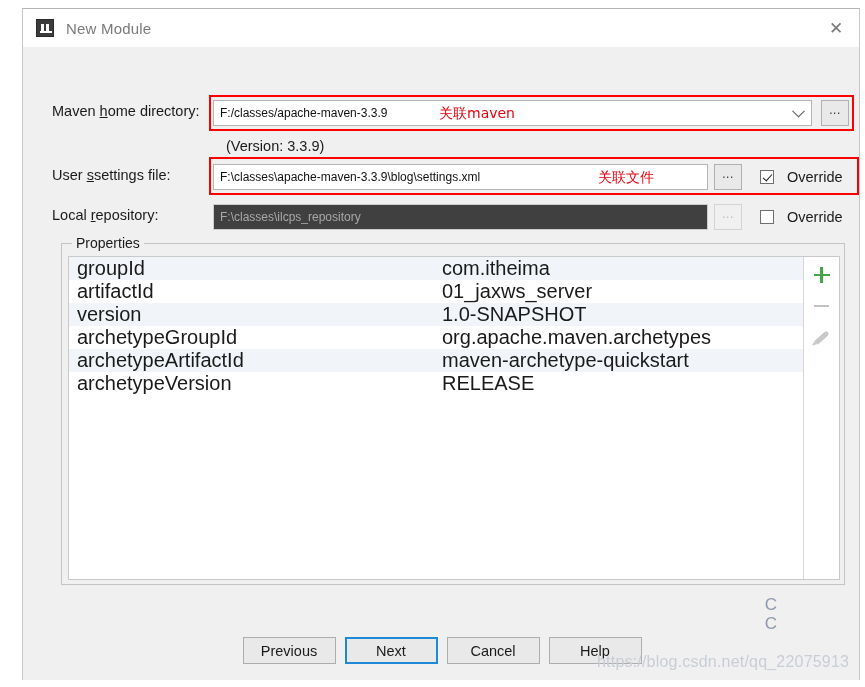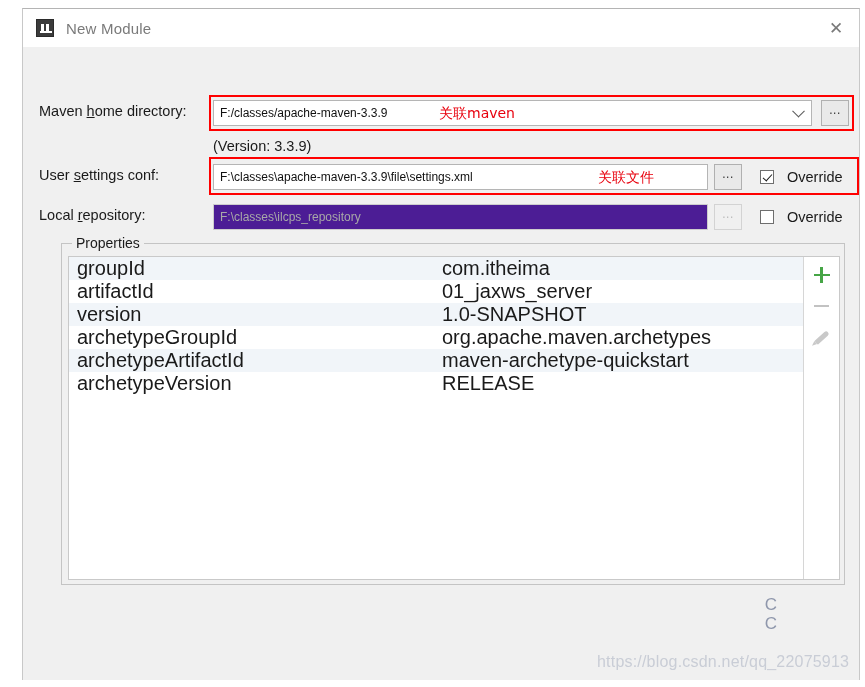--- a/index.html
+++ b/index.html
@@ -80,38 +80,39 @@
   
   .field-row {
     position: absolute;
     display: flex;
     align-items: center;
   }
   .field-label {
     font-size: 14.5px;
     color: #1a1a1a;
     white-space: nowrap;
+    margin-left: 13px;
   }
   .mn { text-decoration: underline; }
 
   .textbox {
     background: #ffffff;
     border: 1px solid #b5b5b5;
     height: 26px;
     display: flex;
     align-items: center;
     padding: 0 6px;
     font-size: 12px;
     color: #101010;
     position: relative;
     overflow: hidden;
     white-space: nowrap;
   }
   .textbox.disabled {
-    background: #4c1d95;
+    background: #404040;
     border: 1px solid #cdcdcd;
     color: #a8a8a8;
     align-items: center;
   }
   .combo-arrow {
     position: absolute;
     right: 8px; top: 50%;
     transform: translateY(-60%);
     width: 9px; height: 9px;
     border-right: 1.6px solid #5a5a5a;
@@ -315,25 +316,25 @@
         <span class="combo-arrow"></span>
       </div>
       <div class="annot" style="left:416px; top:58px;text-align:center;">关联maven</div>
       <div class="browse-btn" style="position:absolute; left:798px; top:53px;">...</div>
 
       <div class="redbox" style="left:186px; top:48px; width:645px; height:36px;"></div>
 
       <div class="field-label" style="position:absolute; left:190px; top:91px;">(Version: 3.3.9)</div>
 
       <div class="field-row" style="left:16px; top:120px;">
-        <span class="field-label"><span>User </span><span class="mn">s</span><span>ettings conf:</span></span>
+        <span class="field-label"><span>User </span><span class="mn">s</span><span>settings file:</span></span>
       </div>
 
       <div class="textbox" style="position:absolute; left:190px; top:117px; width:495px;">
-        <span>F:\classes\apache-maven-3.3.9\file\settings.xml</span>
+        <span>F:\classes\apache-maven-3.3.9\blog\settings.xml</span>
       </div>
       <div class="annot" style="left:575px; top:122px;">关联文件</div>
       <div class="browse-btn" style="position:absolute; left:691px; top:117px;">...</div>
       <div class="cb-wrap" style="position:absolute; left:737px; top:122px;">
         <span class="cb checked"></span>
         <span class="cb-label">Override</span>
       </div>
 
       <div class="redbox" style="left:186px; top:110px; width:650px; height:38px;"></div>
 
@@ -389,20 +390,26 @@
             <div class="tb-icon">
               <span class="minus-h"></span>
             </div>
             <div class="tb-icon">
               <span class="pencil"></span>
             </div>
           </div>
         </div>
       </div>
 
+      <div class="footer">
+        <div class="btn">Previous</div>
+        <div class="btn focused">Next</div>
+        <div class="btn">Cancel</div>
+        <div class="btn">Help</div>
+      </div>
 
     </div>
   </div>
 
   <div class="watermark">https://blog.csdn.net/qq_22075913</div>
   <div class="edge-marks">C<br>C</div>
 
 </div>
 
 </body></html>

